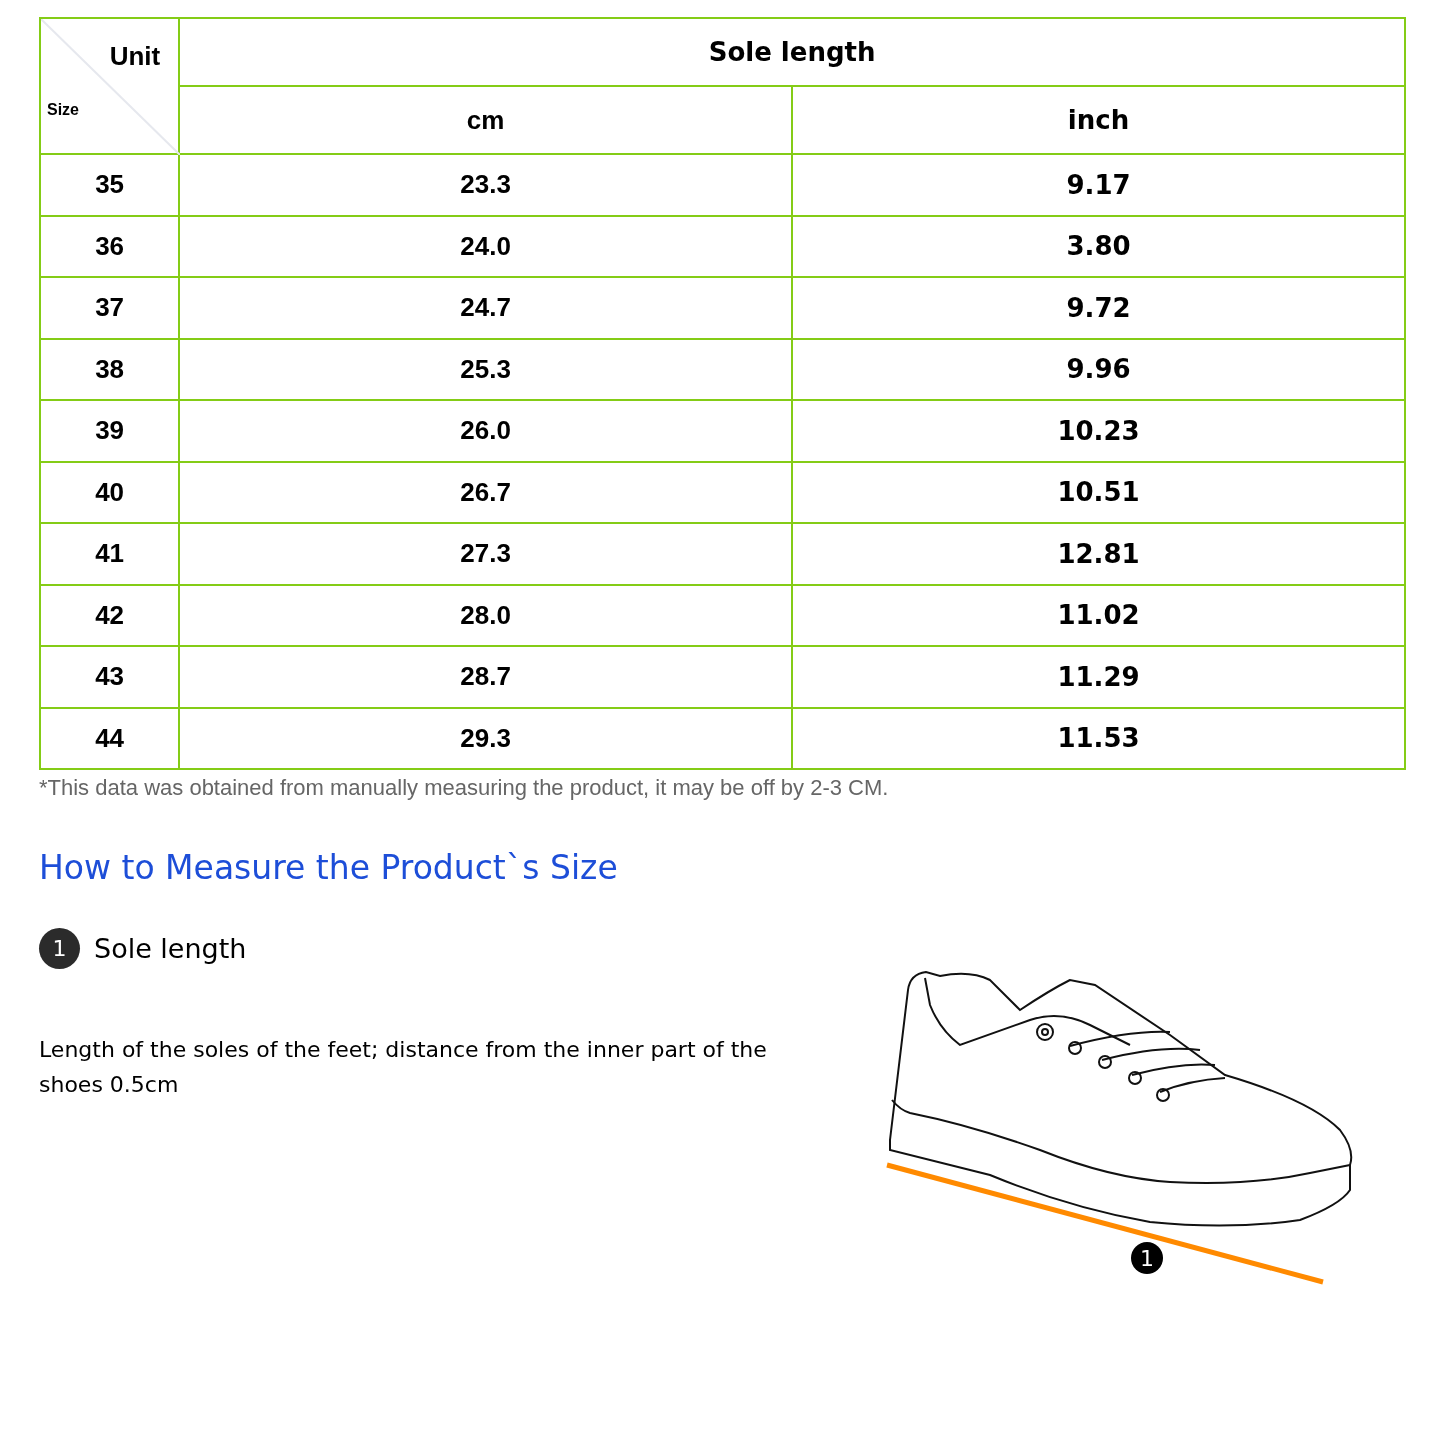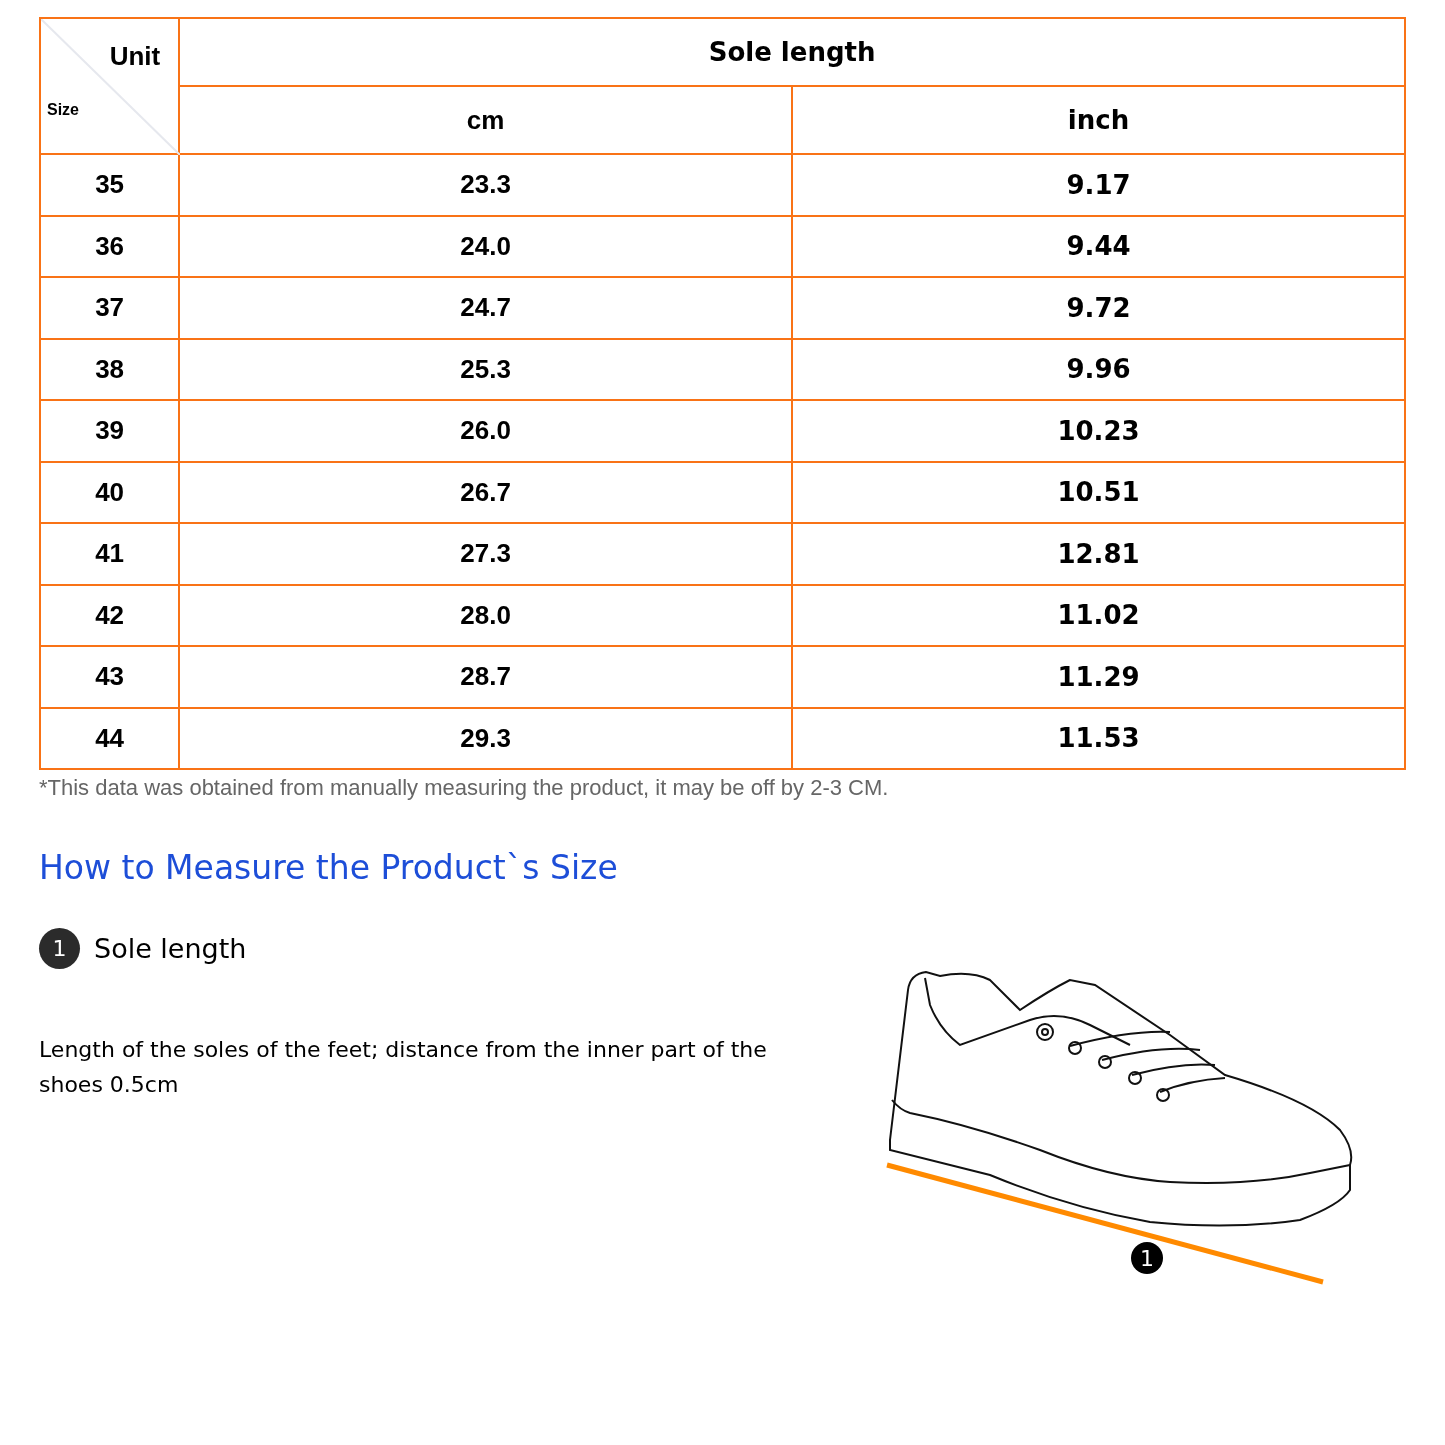--- a/index.html
+++ b/index.html
@@ -1,18 +1,18 @@
 <!DOCTYPE html>
 <html><head>
 <meta charset="utf-8">
 <style>
   html, body { margin:0; padding:0; background:#ffffff; }
   body { width:1445px; height:1445px; position:relative; overflow:hidden; font-family:"Liberation Sans", sans-serif; color:#000; }
   .tbl { position:absolute; left:39px; top:17px; width:1367px; border-collapse:collapse; table-layout:fixed; }
-  .tbl td { border:2px solid #f97316; text-align:center; font-weight:bold; font-size:26px; padding:0; }
+  .tbl td { border:2px solid #84cc16; text-align:center; font-weight:bold; font-size:26px; padding:0; }
   .tbl .c0 { width:139px; }
   .tbl .c1 { width:612px; }
   .tbl .c2 { width:612px; }
   .hdr1 td { height:66px; }
   .hdr2 td { height:66px;margin-left:8px; }
   .row td { height:59.5px; }
   .corner { position:relative; }
   .corner svg { position:absolute; left:0; top:0; }
   .corner .unit { position:absolute; right:18px; top:22px; font-size:26px; }
   .corner .size { position:absolute; left:6px; top:82px; font-size:16px; }
@@ -52,21 +52,21 @@
   </tbody>
     <tbody id="rows">
       <tr class="row">
         <td>35</td>
         <td>23.3</td>
         <td class="sans2">9.17</td>
       </tr>
       <tr class="row">
         <td>36</td>
         <td>24.0</td>
-        <td class="sans2">9.44</td>
+        <td class="sans2">3.80</td>
       </tr>
       <tr class="row">
         <td>37</td>
         <td>24.7</td>
         <td class="sans2">9.72</td>
       </tr>
       <tr class="row">
         <td>38</td>
         <td>25.3</td>
         <td class="sans2">9.96</td>

